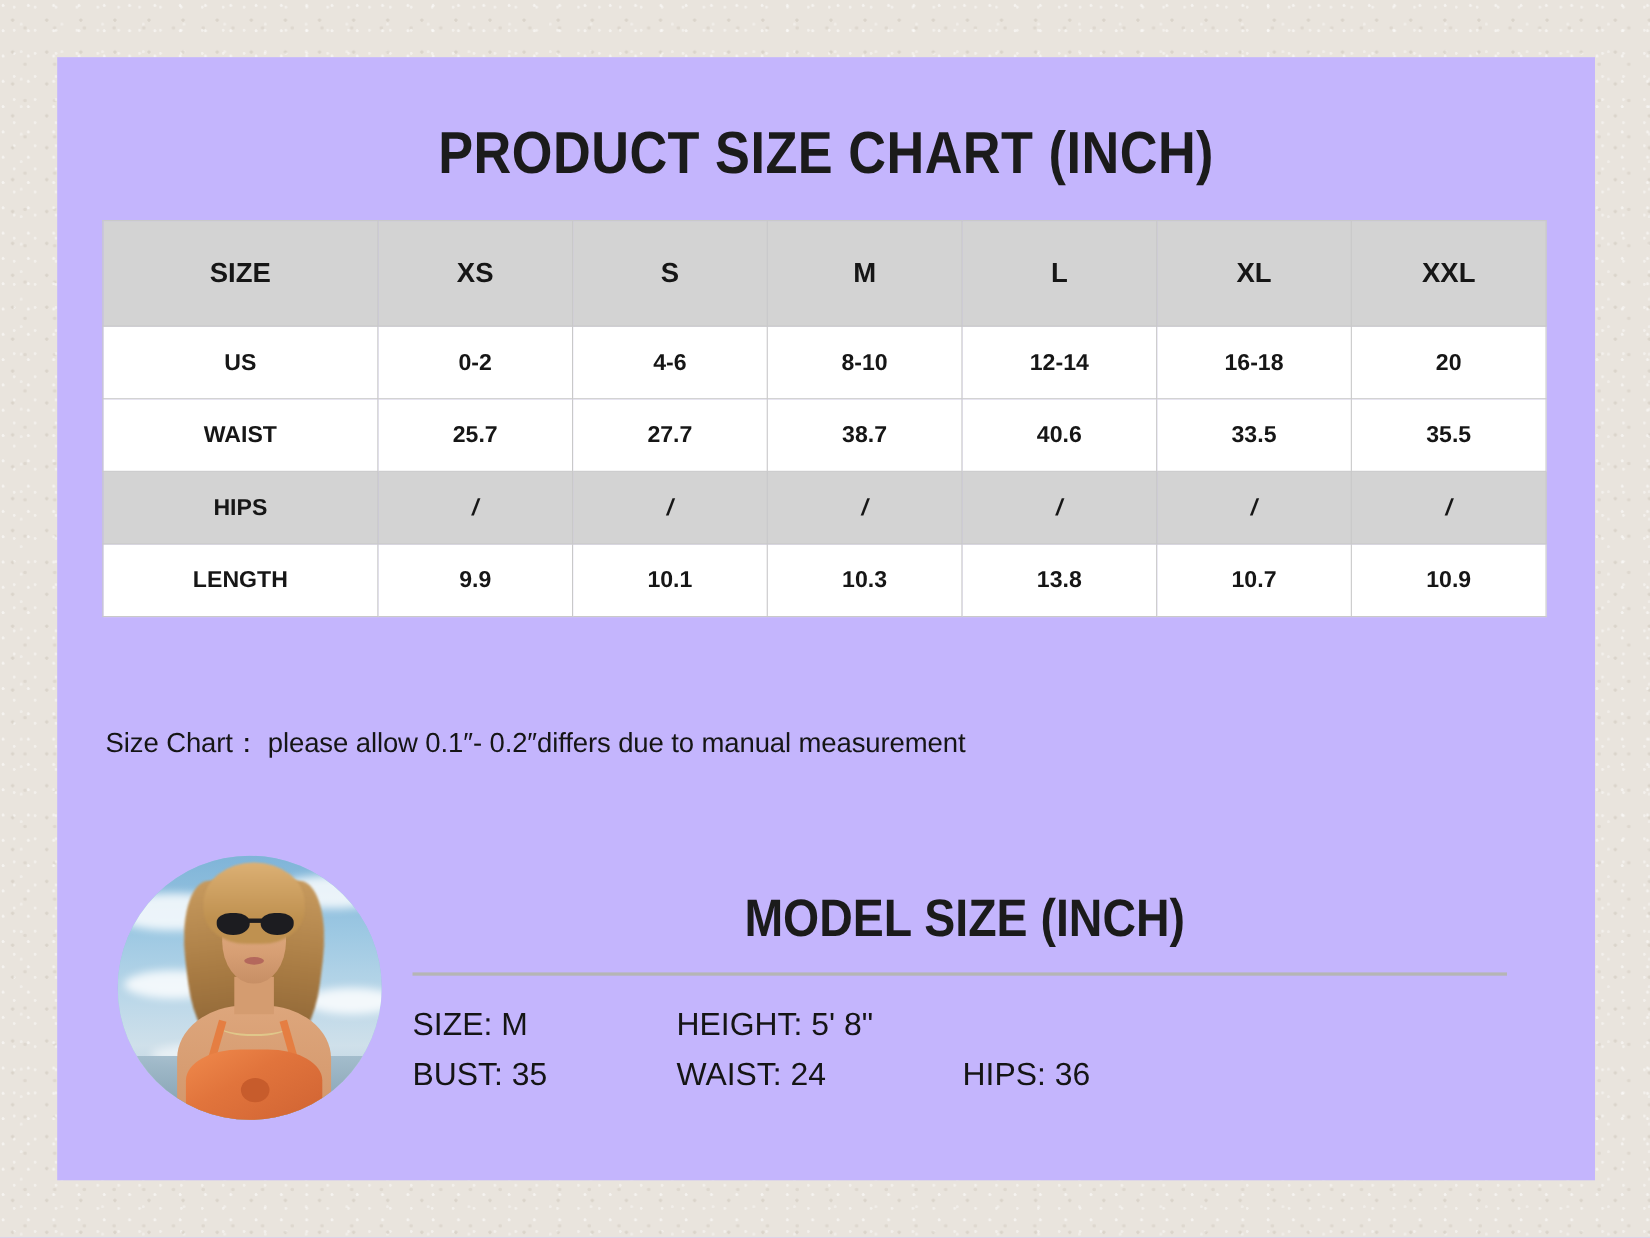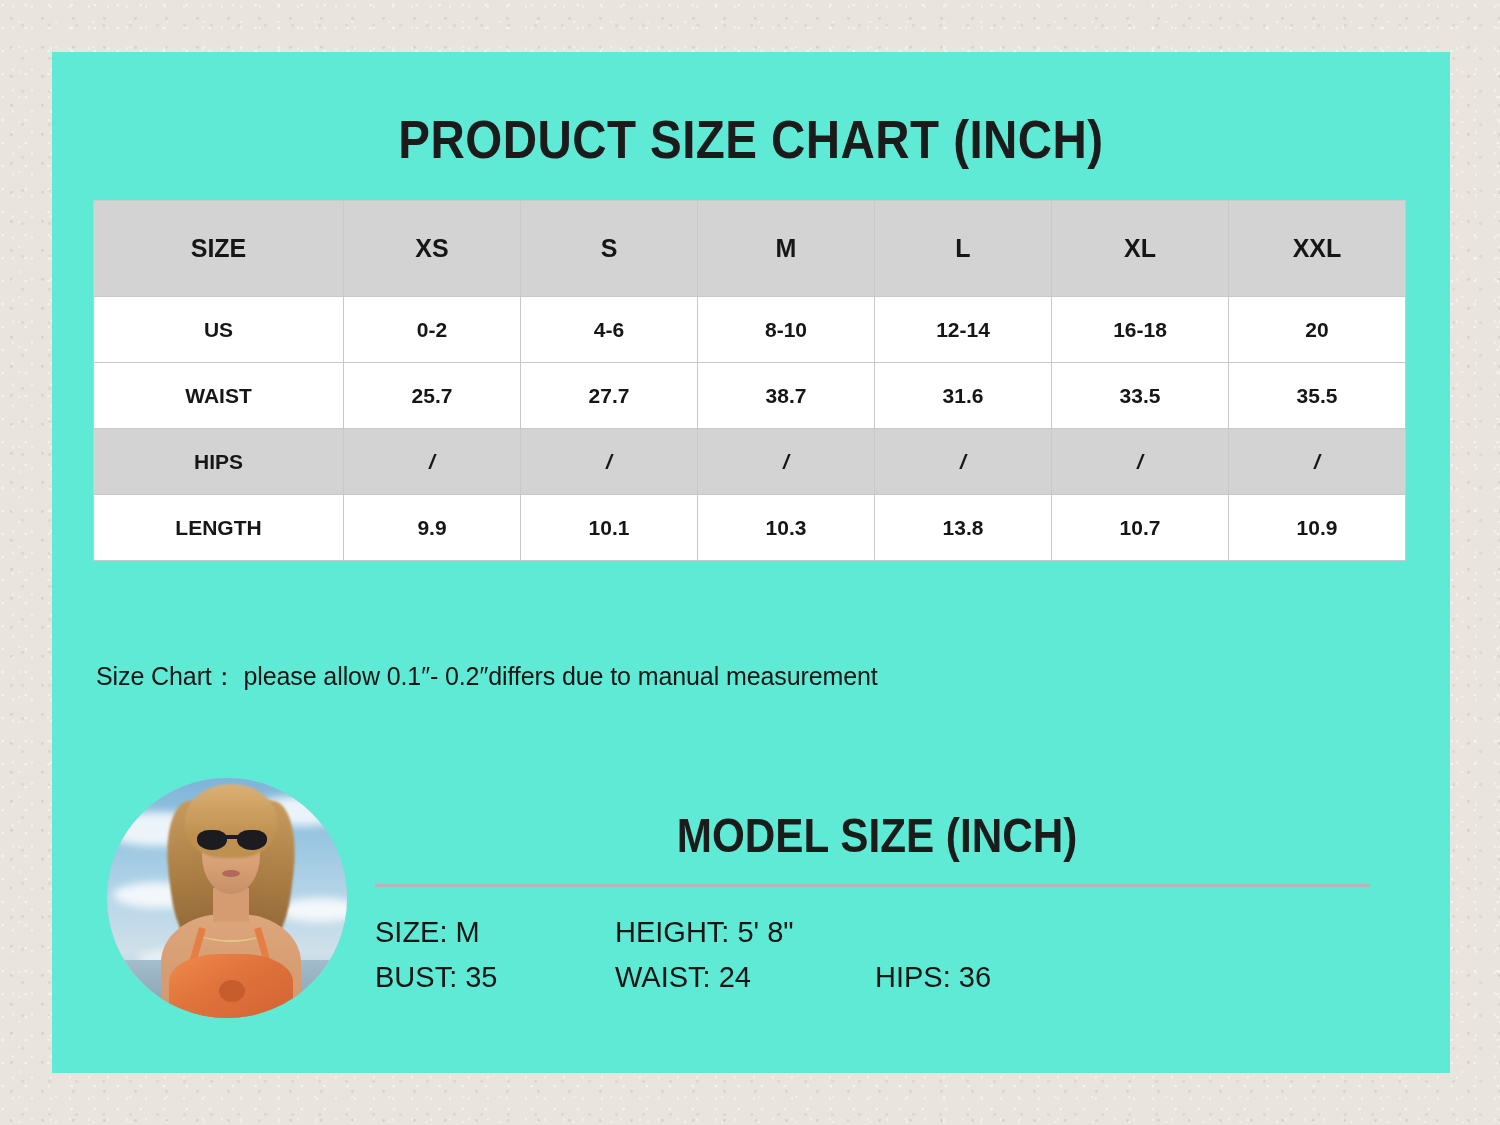--- a/index.html
+++ b/index.html
@@ -30,21 +30,21 @@
       radial-gradient(circle at 52% 88%, rgba(255,255,255,0.35) 0 1px, transparent 1.6px);
     background-size: 23px 23px, 31px 29px, 19px 21px, 27px 33px, 37px 25px;
   }
 
   #card {
     position: absolute;
     left: 52px;
     top: 52px;
     width: 1398px;
     height: 1021px;
-    background: #5eead4;
+    background: #c4b5fd;
   }
 
   
   .main-title {
     position: absolute;
     left: 0;
     top: 56px;
     width: 1398px;
     text-align: center;
     font-family: "Liberation Sans Narrow", "Liberation Sans", sans-serif;
@@ -263,21 +263,21 @@
           <td>8-10</td>
           <td>12-14</td>
           <td>16-18</td>
           <td>20</td>
         </tr>
         <tr class="plain">
           <td>WAIST</td>
           <td>25.7</td>
           <td>27.7</td>
           <td>38.7</td>
-          <td>31.6</td>
+          <td>40.6</td>
           <td>33.5</td>
           <td>35.5</td>
         </tr>
         <tr class="shaded">
           <td>HIPS</td>
           <td class="slash-cell">/</td>
           <td class="slash-cell">/</td>
           <td class="slash-cell">/</td>
           <td class="slash-cell">/</td>
           <td class="slash-cell">/</td>

